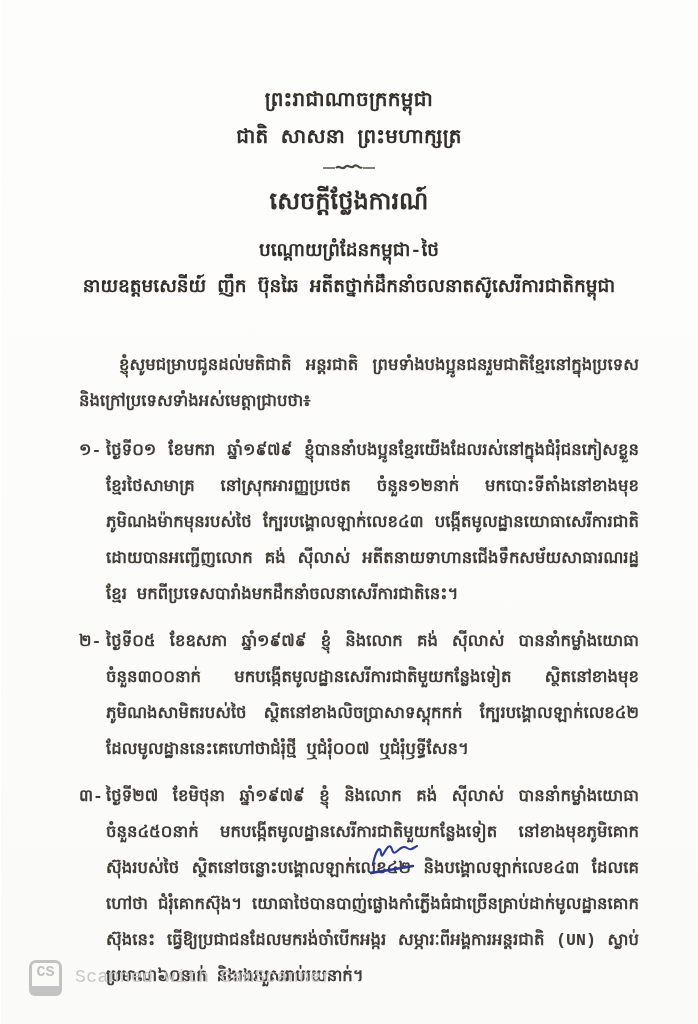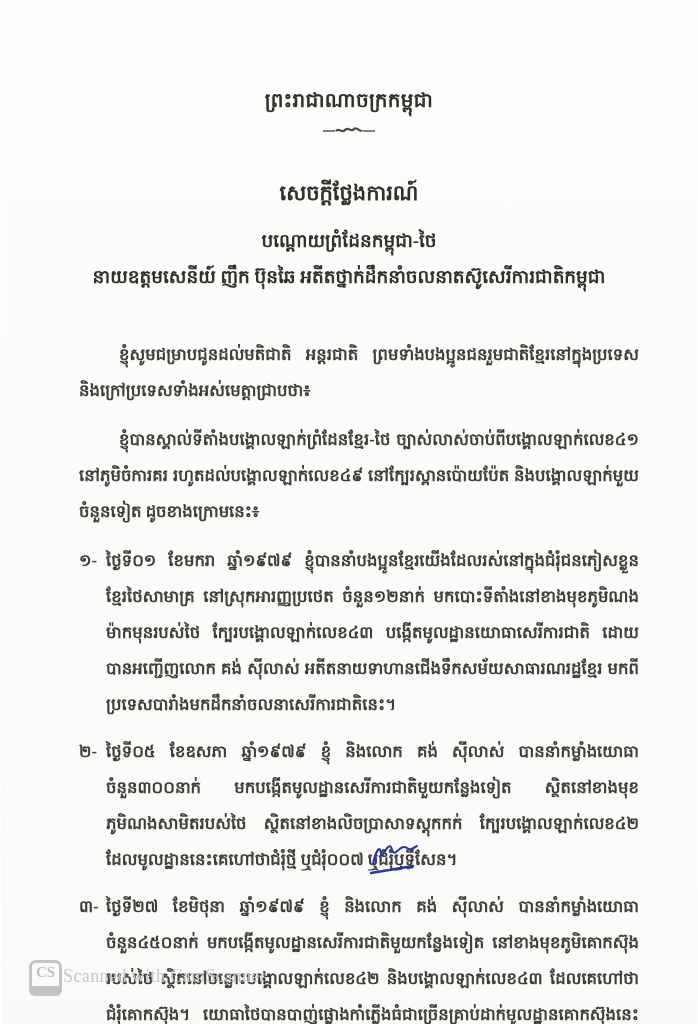--- a/index.html
+++ b/index.html
@@ -1,73 +1,73 @@
 <!DOCTYPE html>
 <html><head>
 <meta charset="utf-8">
 <style>
   html,body{margin:0;padding:0;background:#ffffff;}
   .page{
     position:relative;
     width:696px;height:1024px;
     margin:0 auto;
     background:linear-gradient(180deg,#fdfdfc 0%,#fbfbf9 70%,#fafaf8 100%);
-    font-family:Liberation Serif, serif;
+    font-family:Liberation Mono, monospace;
     color:#3b3835;
     overflow:hidden;
     box-sizing:border-box;
   }
   .kingdom-header{padding-top:82px;text-align:center;font-weight:bold;color:#33302c;}
   .kingdom-header .line{font-size:20px;line-height:1.85;letter-spacing:0.3px;}
   .ornament{display:flex;justify-content:center;margin-top:6px;}
-  .doc-title{margin-top:44px;text-align:center;font-size:21px;font-weight:bold;color:#33302c;}
+  .doc-title{margin-top:14px;text-align:center;font-size:24px;font-weight:bold;color:#33302c;}
   .doc-subtitle{margin-top:13px;text-align:center;font-size:18.5px;font-weight:bold;
     color:#33302c;line-height:1.95;padding:0 64px;}
   .body-text{margin-top:42px;padding:0 58px 0 78px;font-size:16.5px;font-weight:bold;
     line-height:2.18;text-align:justify;color:#403c38;}
   .para{margin:0 0 13px 0;text-indent:40px;}
   .items{margin-top:4px;}
   .item{display:flex;margin-bottom:11px;}
   .item-marker{flex:none;width:27px;}
   .item-text{flex:1;text-align:justify;}
   .hand-mark{position:absolute;left:368px;top:840px;width:56px;height:38px;}
-  .watermark{position:absolute;left:28px;top:960px;display:flex;align-items:center;gap:1px;}
+  .watermark{position:absolute;left:28px;top:960px;display:flex;align-items:center;gap:13px;}
   .cs-badge{position:relative;width:33px;height:33px;border:3px solid #c3c3c3;border-radius:7px;
     box-sizing:border-box;display:flex;justify-content:center;}
   .cs-badge-letters{font-size:15px;font-weight:bold;color:#bfbfbf;margin-top:1px;letter-spacing:0;}
   .cs-badge-strip{position:absolute;left:-3px;right:-3px;bottom:-6px;height:10px;
     background:#c3c3c3;border-radius:2px 2px 6px 6px;}
   .wm-text{font-size:18px;color:#c7c7c7;letter-spacing:0.4px;font-weight:normal;}
 </style>
 </head>
 <body>
 
 <div class="page">
 
   <div class="kingdom-header">
     <div class="line">ព្រះរាជាណាចក្រកម្ពុជា</div>
+    <div class="line">ជាតិ សាសនា ព្រះមហាក្សត្រ</div>
   </div>
 
   <div class="ornament">
     <svg width="56" height="10" viewBox="0 0 56 10">
       <path d="M2 6 L14 6 M42 6 L54 6" stroke="#5a5652" stroke-width="1.6" fill="none"></path>
       <path d="M15 6 C18 2,21 9,24 5 C27 1,30 8,33 4 C36 1,39 8,41 5" stroke="#4c4844" stroke-width="2.2" fill="none"></path>
     </svg>
   </div>
 
   <div class="doc-title">សេចក្តីថ្លែងការណ៍</div>
 
   <div class="doc-subtitle">
     <div>បណ្តោយព្រំដែនកម្ពុជា-ថៃ</div>
     <div>នាយឧត្តមសេនីយ៍ ញឹក ប៊ុនឆៃ អតីតថ្នាក់ដឹកនាំចលនាតស៊ូសេរីការជាតិកម្ពុជា</div>
   </div>
 
   <div class="body-text">
     <p class="para">ខ្ញុំសូមជម្រាបជូនដល់មតិជាតិ អន្តរជាតិ ព្រមទាំងបងប្អូនជនរួមជាតិខ្មែរនៅក្នុងប្រទេស និងក្រៅប្រទេសទាំងអស់មេត្តាជ្រាបថា៖</p>
-    <p class="para">ខ្ញុំបានស្គាល់ទីតាំងបង្គោលឡាក់ព្រំដែនខ្មែរ-ថៃ ច្បាស់លាស់ចាប់ពីបង្គោលឡាក់លេខ៤១ នៅភូមិចំការគរ រហូតដល់បង្គោលឡាក់លេខ៤៩ នៅក្បែរស្ពានប៉ោយប៉ែត និងបង្គោលឡាក់មួយចំនួនទៀត ដូចខាងក្រោមនេះ៖</p>
 
     <div class="items">
       <div class="item">
         <span class="item-marker">១-</span>
         <span class="item-text">ថ្ងៃទី០១ ខែមករា ឆ្នាំ១៩៧៩ ខ្ញុំបាននាំបងប្អូនខ្មែរយើងដែលរស់នៅក្នុងជំរុំជនភៀសខ្លួនខ្មែរថៃសាមាគ្រ នៅស្រុកអារញ្ញប្រថេត ចំនួន១២នាក់ មកបោះទីតាំងនៅខាងមុខភូមិណងម៉ាកមុនរបស់ថៃ ក្បែរបង្គោលឡាក់លេខ៤៣ បង្កើតមូលដ្ឋានយោធាសេរីការជាតិ ដោយបានអញ្ជើញលោក គង់ ស៊ីលាស់ អតីតនាយទាហានជើងទឹកសម័យសាធារណរដ្ឋខ្មែរ មកពីប្រទេសបារាំងមកដឹកនាំចលនាសេរីការជាតិនេះ។</span>
       </div>
       <div class="item">
         <span class="item-marker">២-</span>
         <span class="item-text">ថ្ងៃទី០៥ ខែឧសភា ឆ្នាំ១៩៧៩ ខ្ញុំ និងលោក គង់ ស៊ីលាស់ បាននាំកម្លាំងយោធា ចំនួន៣០០នាក់ មកបង្កើតមូលដ្ឋានសេរីការជាតិមួយកន្លែងទៀត ស្ថិតនៅខាងមុខភូមិណងសាមិតរបស់ថៃ ស្ថិតនៅខាងលិចប្រាសាទស្តុកកក់ ក្បែរបង្គោលឡាក់លេខ៤២ ដែលមូលដ្ឋាននេះគេហៅថាជំរុំថ្មី ឬជំរុំ០០៧ ឬជំរុំឫទ្ធីសែន។</span>
       </div>

